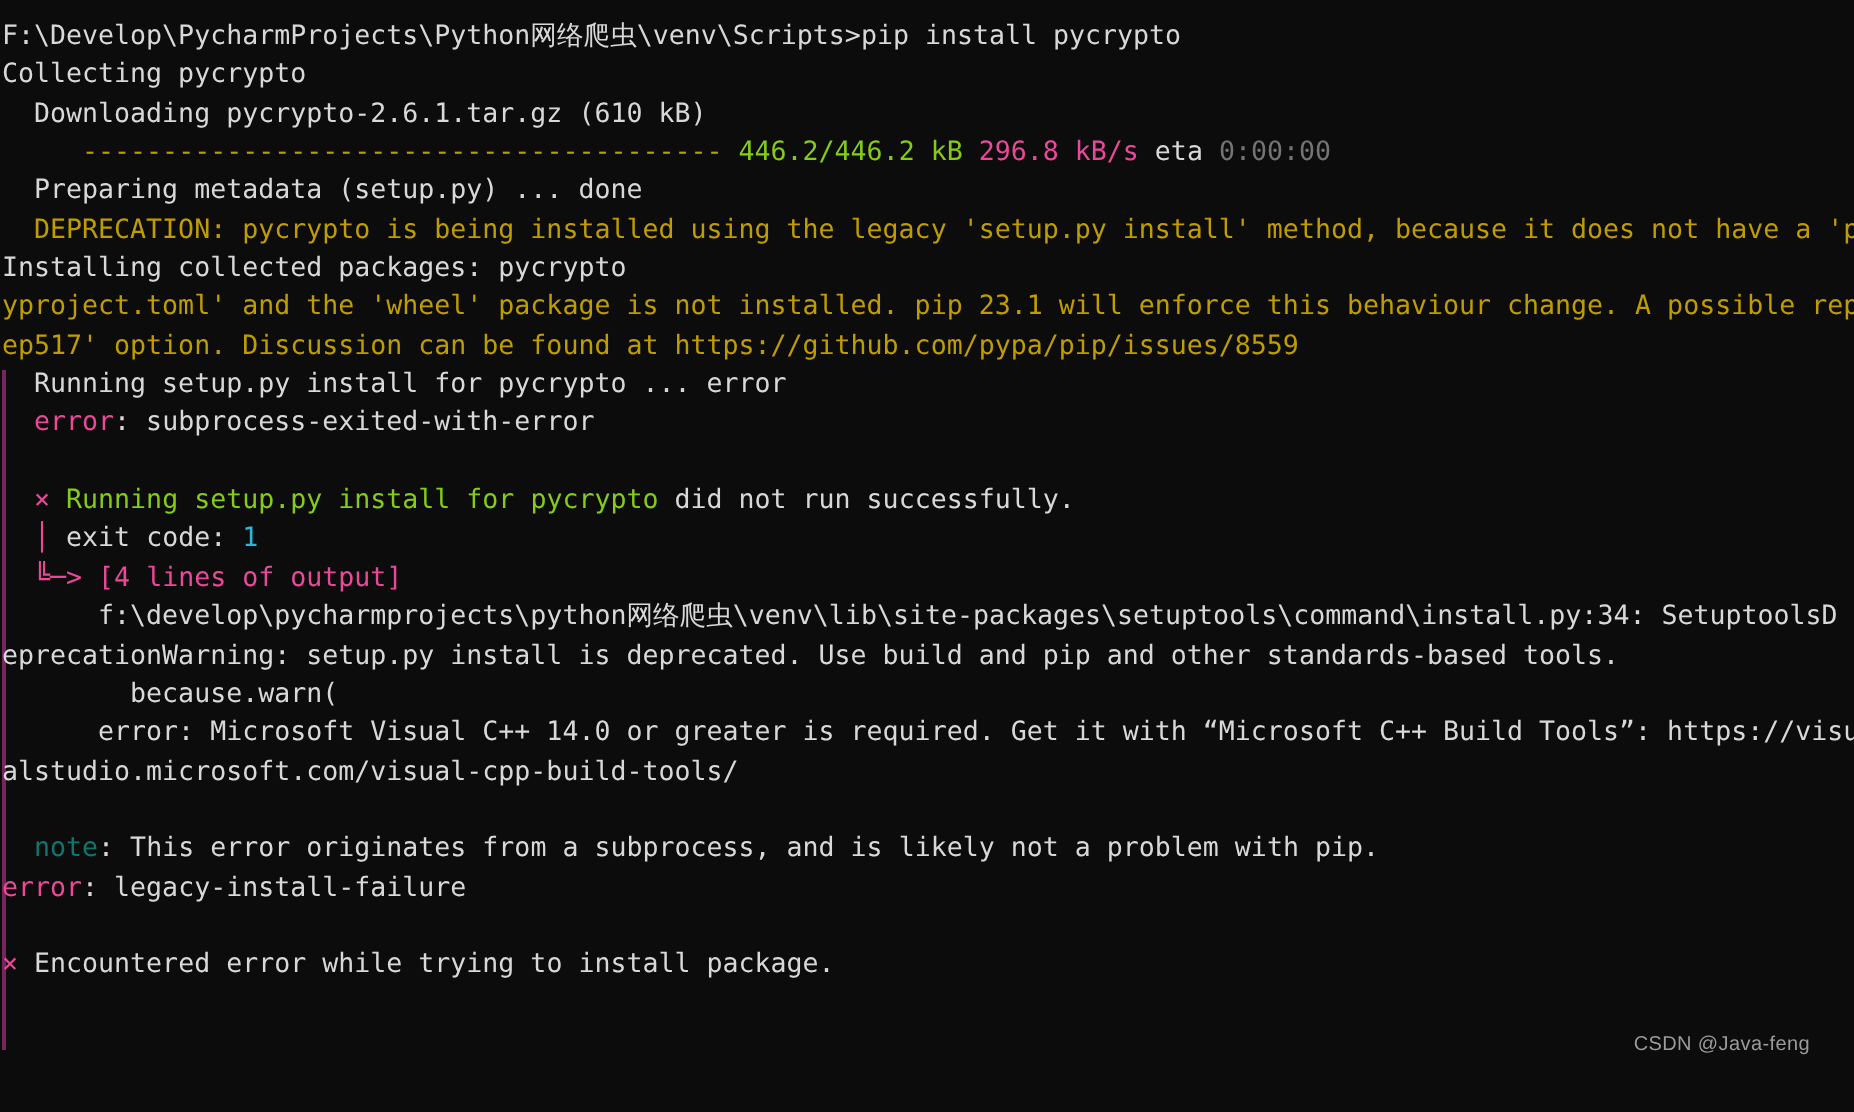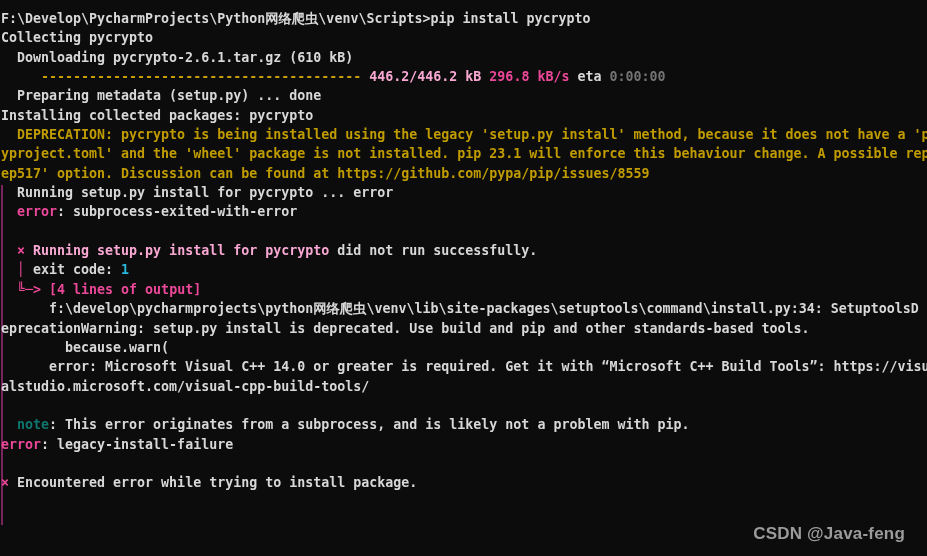--- a/index.html
+++ b/index.html
@@ -11,76 +11,75 @@
     position: relative;
     width: 927px;
     height: 556px;
     background: #0c0c0c;
     overflow: hidden;
     font-family: "DejaVu Sans Mono", "Liberation Mono", monospace;
     font-size: 13.3px;
     line-height: 19.35px;
     letter-spacing: 0px;
     color: #cccccc;
-    font-weight: bold;
   }
   #screen {
     position: absolute;
     left: 0px;
     top: 9px;
     width: 927px;
   }
   .row {
     white-space: pre;
     height: 19.35px;
     font-size: 13.3px;
     padding-left: 1px;
   }
   .fg-white   { color: #d8d8d8; }
-  .fg-green   { color: #f9a8d4; text-align: center; }
+  .fg-green   { color: #84cc16; text-align: center; }
   .fg-red     { color: #ec4899; }
   .fg-blue    { color: #737373; }
   .fg-brightcyan { color: #29b8db; }
   .fg-yellow  { color: #c19c00; }
   .fg-magenta { color: #0f766e; }
 
   .gutter-bar {
     position: absolute;
     left: 1px;
     width: 2px;
     background: #8a2b6b;
     opacity: 0.85;
   }
 
   #watermark {
     position: absolute;
     right: 22px;
-    bottom: 13px;
+    bottom: 24px;
     font-family: "Liberation Sans", "DejaVu Sans", sans-serif;
-    font-size: 17px;
+    font-size: 10px;
     color: #9b9b9b;
     letter-spacing: 0.2px;
     white-space: pre;
   }
 </style>
 </head>
 <body>
 
 <div id="terminal">
 
   <div class="gutter-bar" style="top:185px;height:340px;"></div>
 
   <div id="screen">
       <div class="row"><span class="fg-white">F:\Develop\PycharmProjects\Python网络爬虫\venv\Scripts&gt;pip install pycrypto</span></div>
       <div class="row"><span class="fg-white">Collecting pycrypto</span></div>
       <div class="row"><span class="fg-white">  Downloading pycrypto-2.6.1.tar.gz (610 kB)</span></div>
       <div class="row"><span class="fg-white">     </span><span class="fg-yellow">---------------------------------------- </span><span class="fg-green">446.2/446.2 kB</span><span class="fg-white"> </span><span class="fg-red">296.8 kB/s</span><span class="fg-white"> eta </span><span class="fg-blue">0:00:00</span></div>
       <div class="row"><span class="fg-white">  Preparing metadata (setup.py) ... done</span></div>
+      <div class="row"><span class="fg-yellow">  DEPRECATION: pycrypto is being installed using the legacy 'setup.py install' method, because it does not have a 'p</span></div>
       <div class="row"><span class="fg-white">Installing collected packages: pycrypto</span></div>
-      <div class="row"><span class="fg-yellow">  DEPRECATION: pycrypto is being installed using the legacy 'setup.py install' method, because it does not have a 'p</span></div>
       <div class="row"><span class="fg-yellow">yproject.toml' and the 'wheel' package is not installed. pip 23.1 will enforce this behaviour change. A possible replacement is to enable the '--use-p</span></div>
       <div class="row"><span class="fg-yellow">ep517' option. Discussion can be found at https://github.com/pypa/pip/issues/8559</span></div>
       <div class="row"><span class="fg-white">  Running setup.py install for pycrypto ... error</span></div>
       <div class="row"><span class="fg-white">  </span><span class="fg-red">error</span><span class="fg-white">: subprocess-exited-with-error</span></div>
       <div class="row"><span class="fg-white"> </span></div>
       <div class="row"><span class="fg-white">  </span><span class="fg-red">× </span><span class="fg-green">Running setup.py install for pycrypto</span><span class="fg-white"> did not run successfully.</span></div>
       <div class="row"><span class="fg-white">  </span><span class="fg-red">│</span><span class="fg-white"> exit code: </span><span class="fg-brightcyan">1</span></div>
       <div class="row"><span class="fg-white">  </span><span class="fg-red">╚─&gt; </span><span class="fg-red">[4 lines of output]</span></div>
       <div class="row"><span class="fg-white">      f:\develop\pycharmprojects\python网络爬虫\venv\lib\site-packages\setuptools\command\install.py:34: SetuptoolsD</span></div>
       <div class="row"><span class="fg-white">eprecationWarning: setup.py install is deprecated. Use build and pip and other standards-based tools.</span></div>

